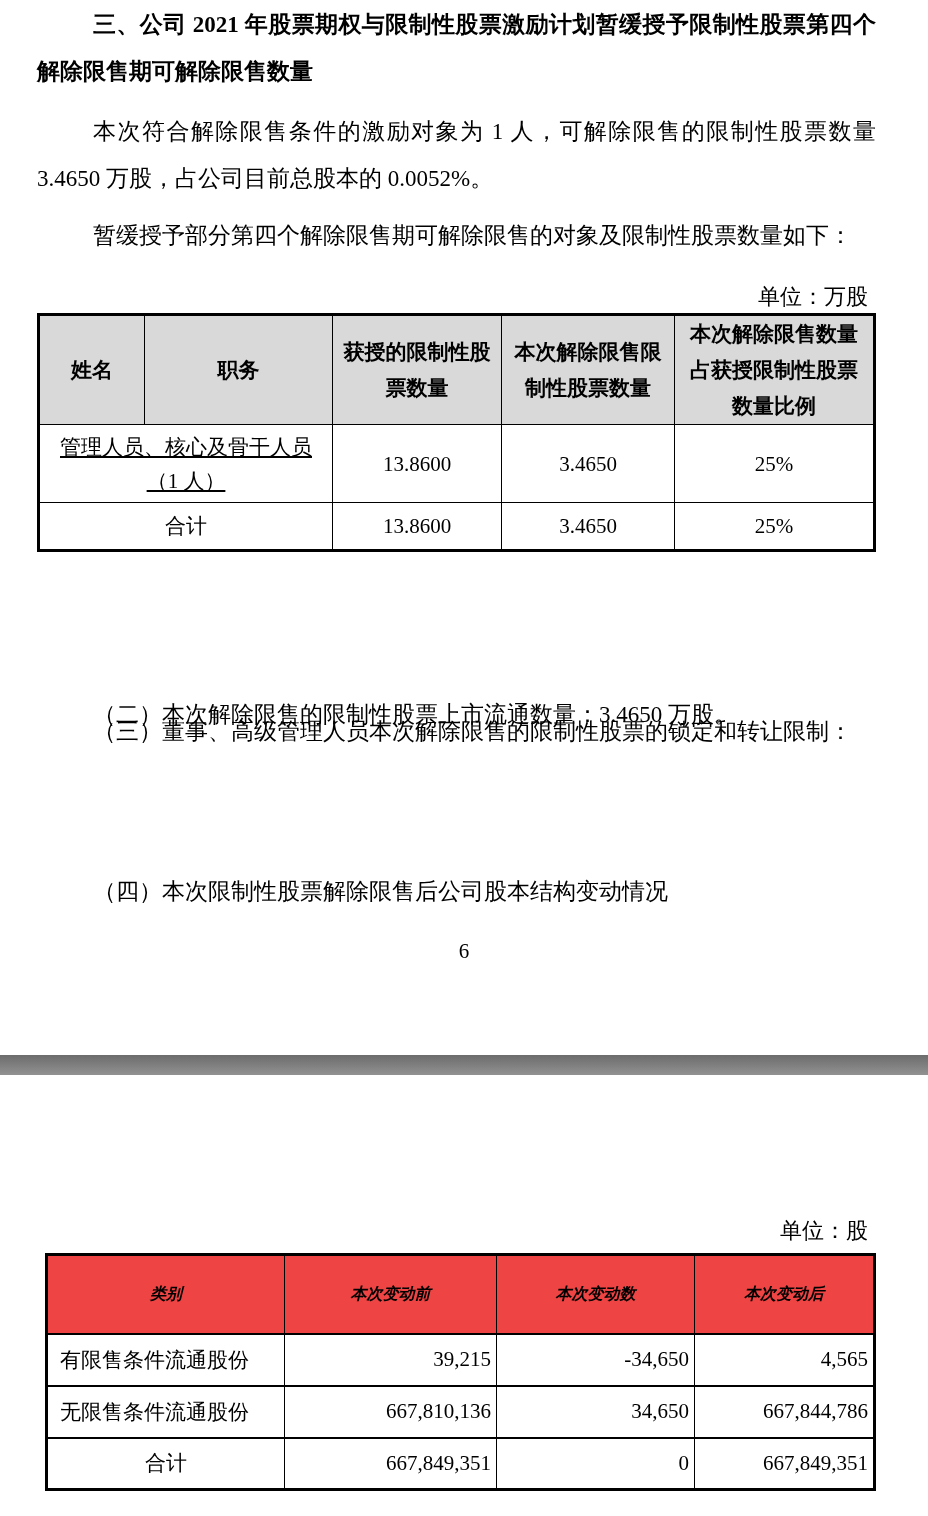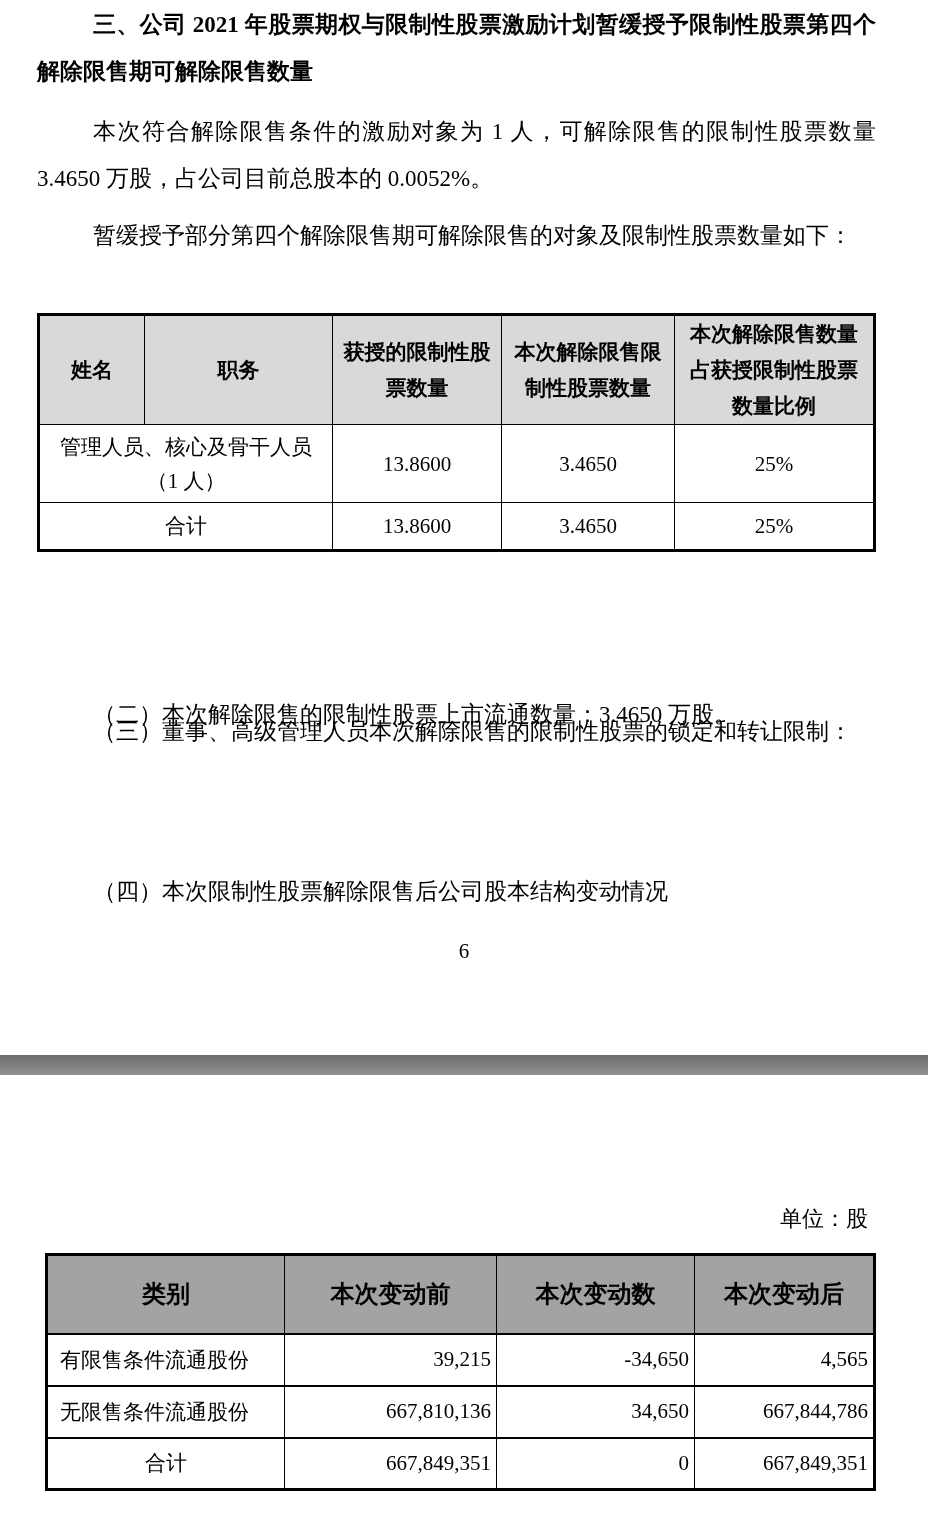--- a/index.html
+++ b/index.html
@@ -81,29 +81,30 @@
   }
   .t1 thead tr { height: 106px; }
   .t1 td {
     font-size: 21px;
     line-height: 34px;
     text-align: center;
     padding: 0 6px;
   }
   .t1 .row1 { height: 78px; }
   .t1 .row2 { height: 48px; }
-  .pre { white-space: pre-line; }
+  .pre { white-space: pre-line; text-decoration: underline; }
   
   .t2 { left: 45px; top: 178px; width: 828px; }
   .t2 th {
-    background: #a3a3a3;
+    background: #ef4444;
     font-weight: bold;
-    font-size: 24px;
+    font-size: 16px;
     text-align: center;
     padding: 0 8px;
+    font-style: italic;
   }
   .t2 thead tr { height: 79px; }
   .t2 tbody tr { height: 52px; margin-top: 36px; }
   .t2 tbody td { border-top: 2px solid #000; }
   .t2 td { font-size: 21px; padding: 0; }
   .t2 td.lbl { text-align: left; padding-left: 12px; }
   .t2 td.num { text-align: right; padding-right: 5px; }
   .t2 td.ctr { text-align: center; }
 </style>
 </head>
@@ -112,20 +113,21 @@
 <div class="doc">
 
   <div class="page page1">
 
     <div class="block indent bold" style="top:1px;">三、公司 2021 年股票期权与限制性股票激励计划暂缓授予限制性股票第四个解除限售期可解除限售数量</div>
 
     <div class="block indent" style="top:108px;">本次符合解除限售条件的激励对象为 1 人，可解除限售的限制性股票数量 3.4650 万股，占公司目前总股本的 0.0052%。</div>
 
     <div class="block indent" style="top:212px;">暂缓授予部分第四个解除限售期可解除限售的对象及限制性股票数量如下：</div>
 
+    <div class="unit-line" style="top:282px;">单位：万股</div>
 
     <table class="t1">
       <colgroup>
         <col style="width:106px">
           <col style="width:188px">
           <col style="width:169px">
         <col style="width:173px">
           <col style="width:200px">
       </colgroup>
       <thead>
@@ -163,21 +165,21 @@
 
     <div class="block indent" style="top:868px;">（四）本次限制性股票解除限售后公司股本结构变动情况</div>
 
     <div class="page-num">6</div>
   </div>
 
   <div class="page-gap"></div>
 
   <div class="page page2">
 
-    <div class="unit-line" style="top:129px;text-align:right;">单位：股</div>
+    <div class="unit-line" style="top:141px;text-align:right;">单位：股</div>
 
     <table class="t2">
       <colgroup>
         <col style="width:238px">
           <col style="width:212px">
           <col style="width:198px">
           <col style="width:180px">
       </colgroup>
       <thead>
         <tr>

